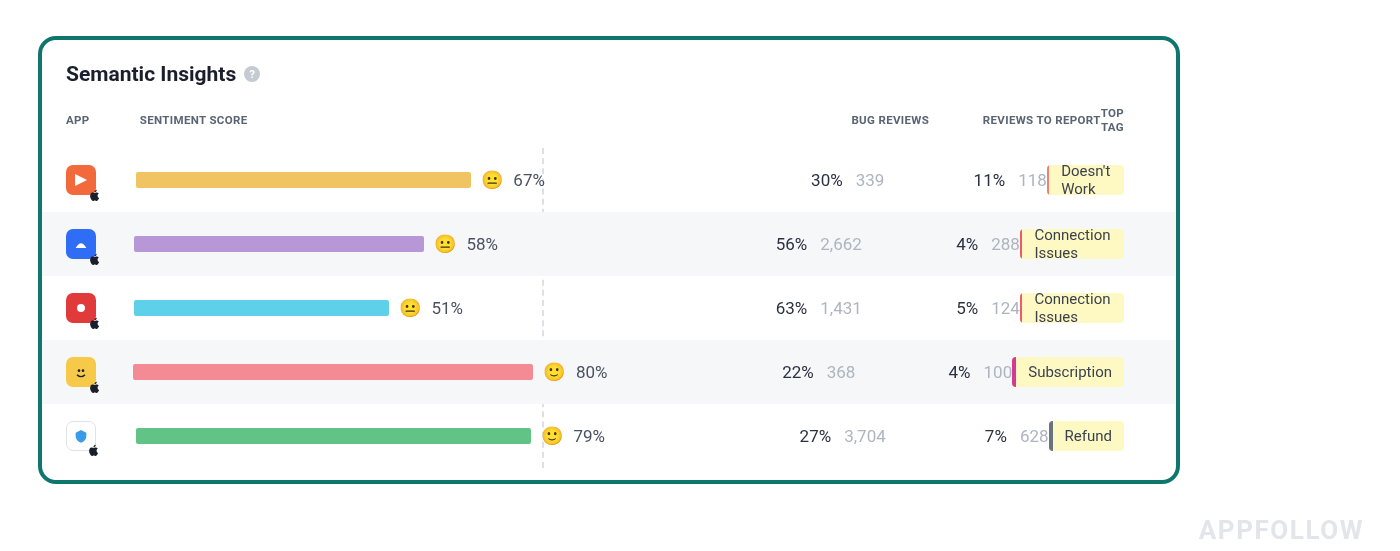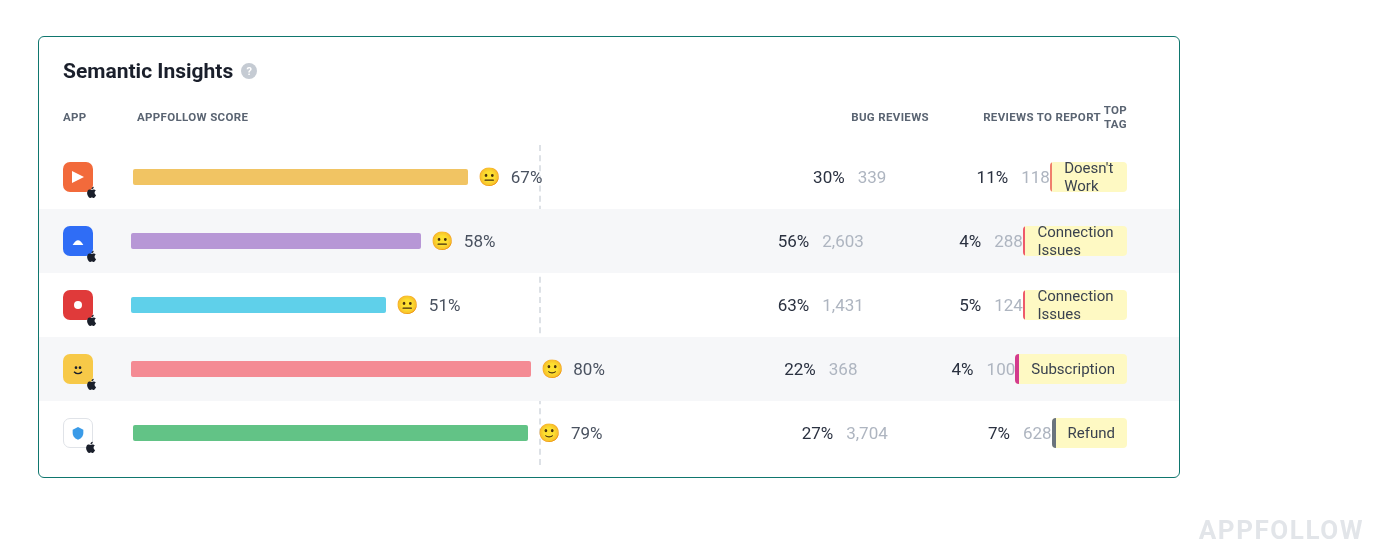--- a/index.html
+++ b/index.html
@@ -8,22 +8,22 @@
     background: #ffffff;
     width: 1400px;
     height: 551px;
     position: relative;
   }
   .card {
     position: absolute;
     left: 38px;
     top: 36px;
     width: 1142px;
-    border: 1px solid #0f766e;
-    border-radius: 6px;
+    border: 4px solid #0f766e;
+    border-radius: 18px;
     padding: 22px 0 12px 0;
   }
   .card-header {
     display: flex;
     align-items: center;
     gap: 8px;
     padding: 0 24px 10px 24px;
   }
   .card-title {
     font-size: 21px;
@@ -148,21 +148,21 @@
 <body>
 
 <div class="card">
   <div class="card-header">
     <div class="card-title">Semantic Insights</div>
     <div class="help-icon">?</div>
   </div>
 
   <div class="table-head">
     <div class="col-app">APP</div>
-    <div class="col-score">APPFOLLOW SCORE</div>
+    <div class="col-score">SENTIMENT SCORE</div>
     <div class="col-bug">BUG REVIEWS</div>
     <div class="col-rev">REVIEWS TO REPORT</div>
     <div class="col-tag">TOP TAG</div>
   </div>
 
   <div class="rows">
     <div class="divider-line"></div>
 
     <div class="row">
       <div class="app-icon-wrap">
@@ -211,21 +211,21 @@
           </span>
         </div>
       </div>
       <div class="score-cell">
         <div class="bar" style="width:290px;background:#b797d6"></div>
         <span class="emoji">😐</span>
         <span class="pct">58%</span>
       </div>
       <div class="metric-cell bug-cell">
         <span class="metric-pct">56%</span>
-        <span class="metric-count">2,603</span>
+        <span class="metric-count">2,662</span>
       </div>
       <div class="metric-cell rev-cell">
         <span class="metric-pct">4%</span>
         <span class="metric-count">288</span>
       </div>
       <div class="tag-cell">
         <div class="tag">
           <div class="tag-stripe" style="background:#ee5a6a"></div>
           <div class="tag-label">Connection Issues</div>
         </div>

